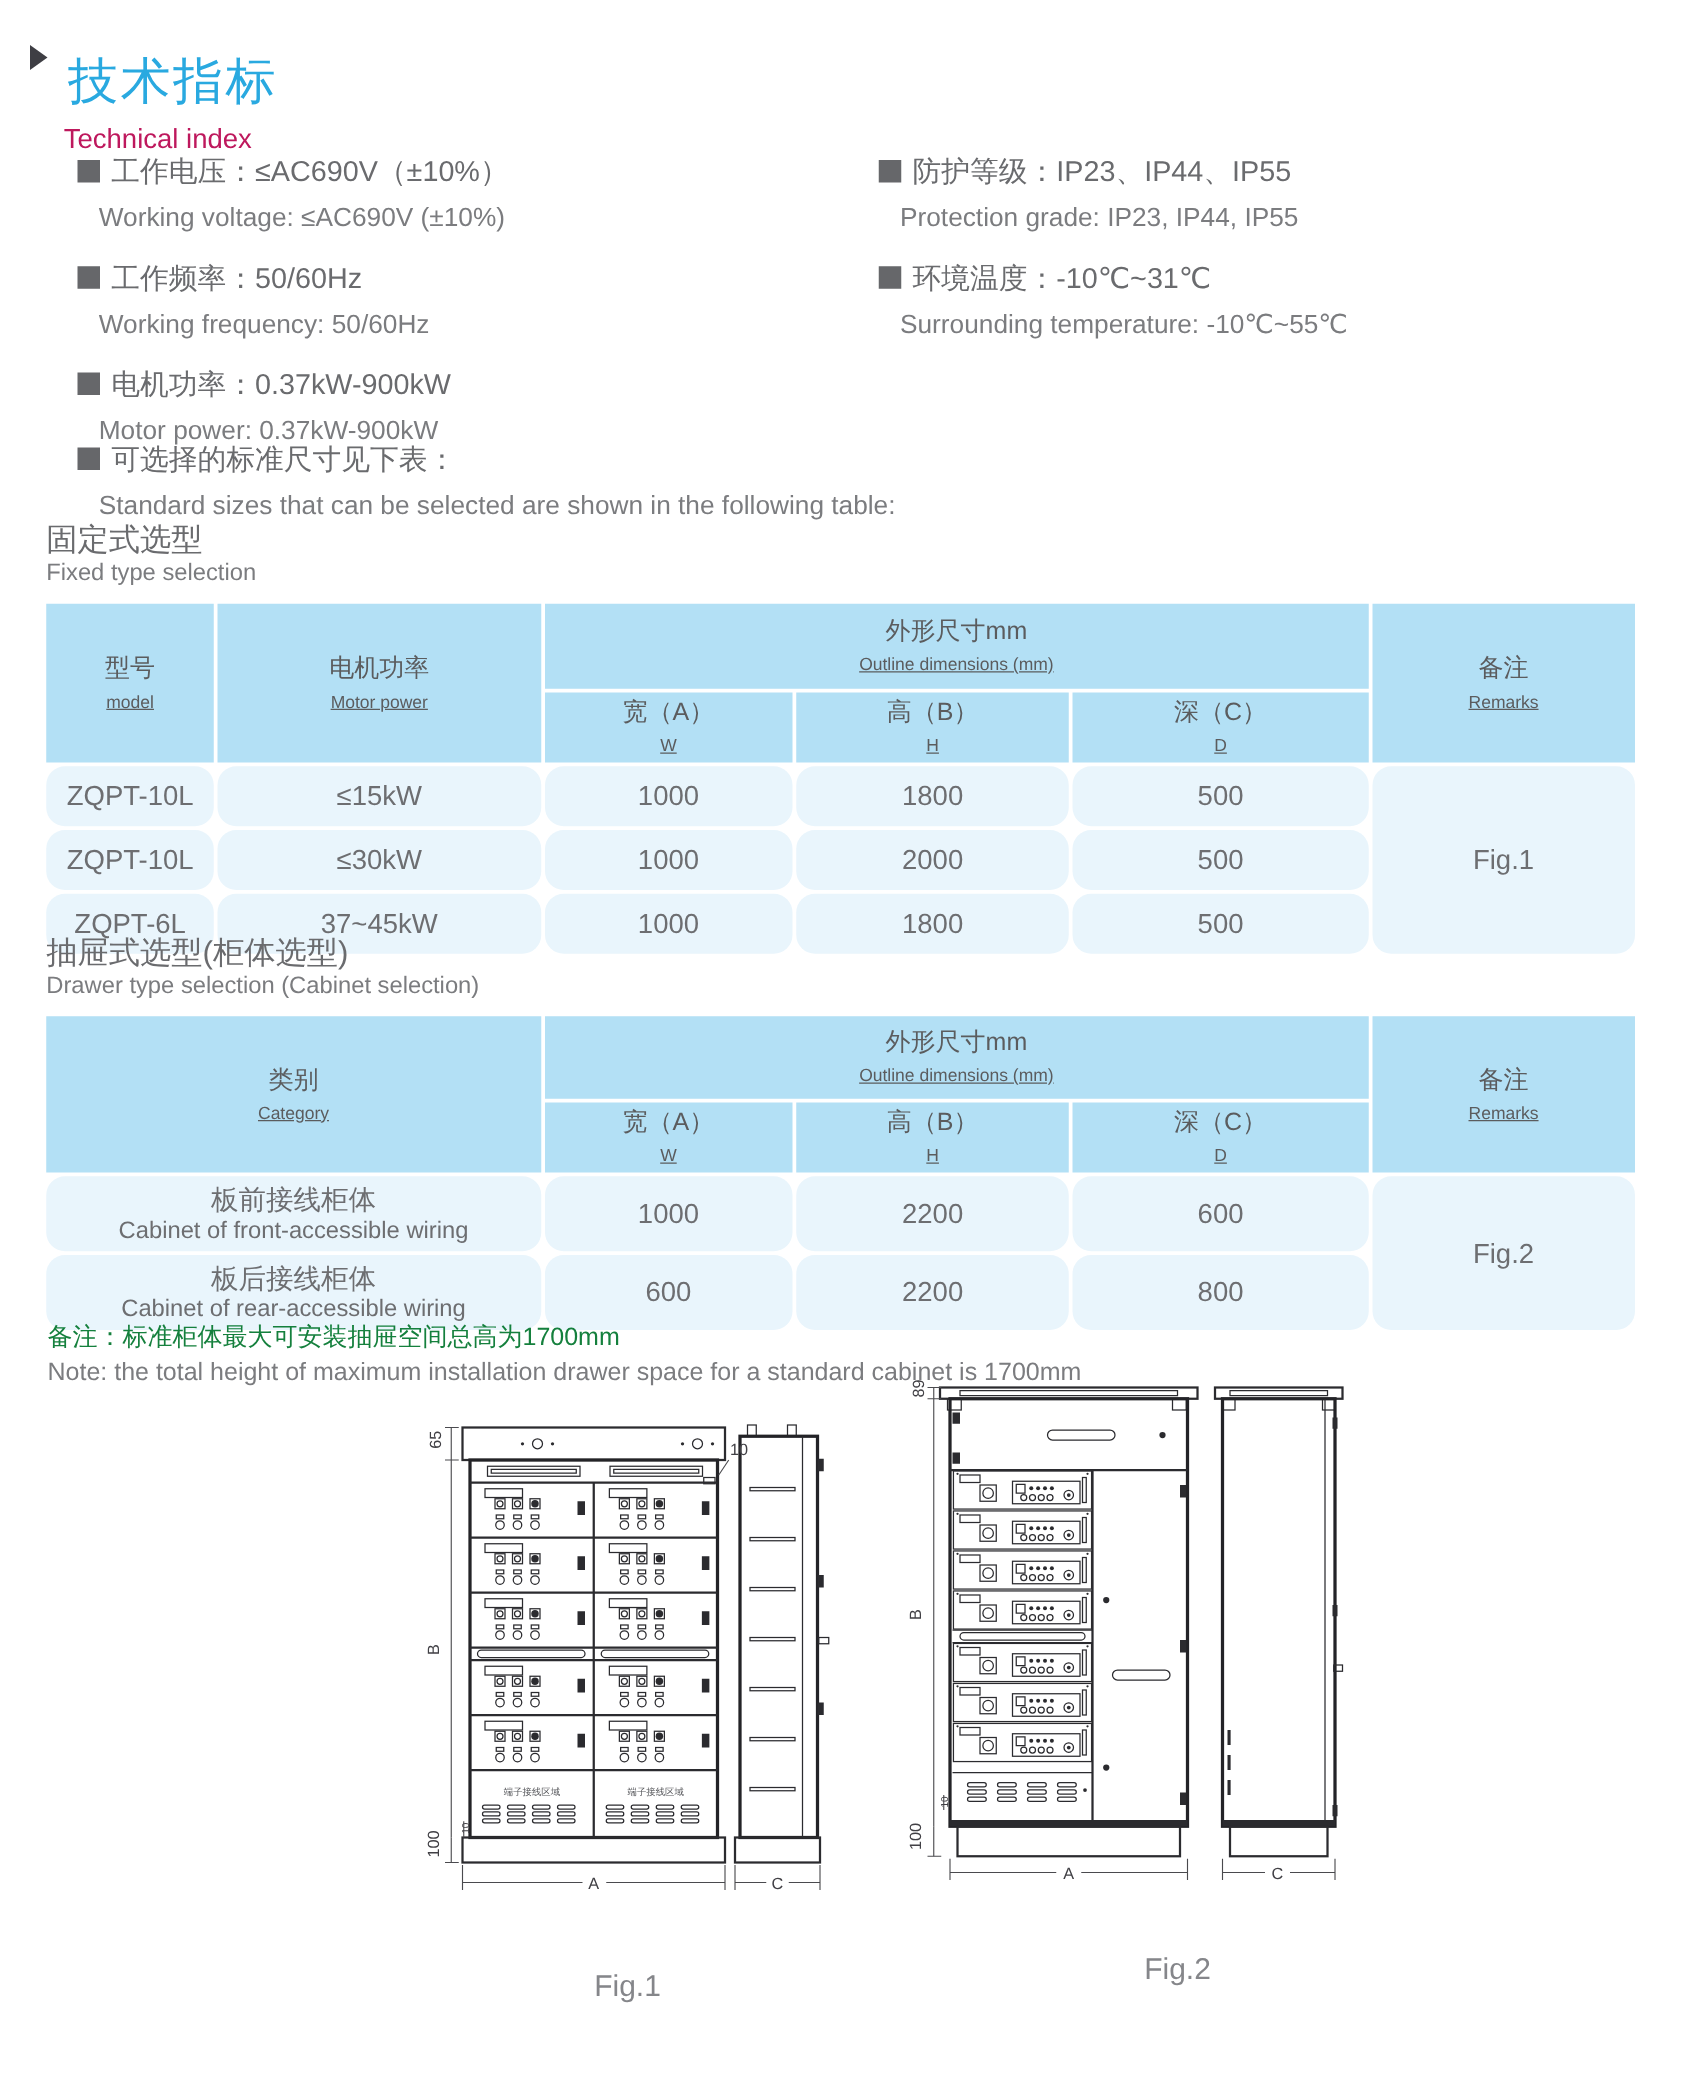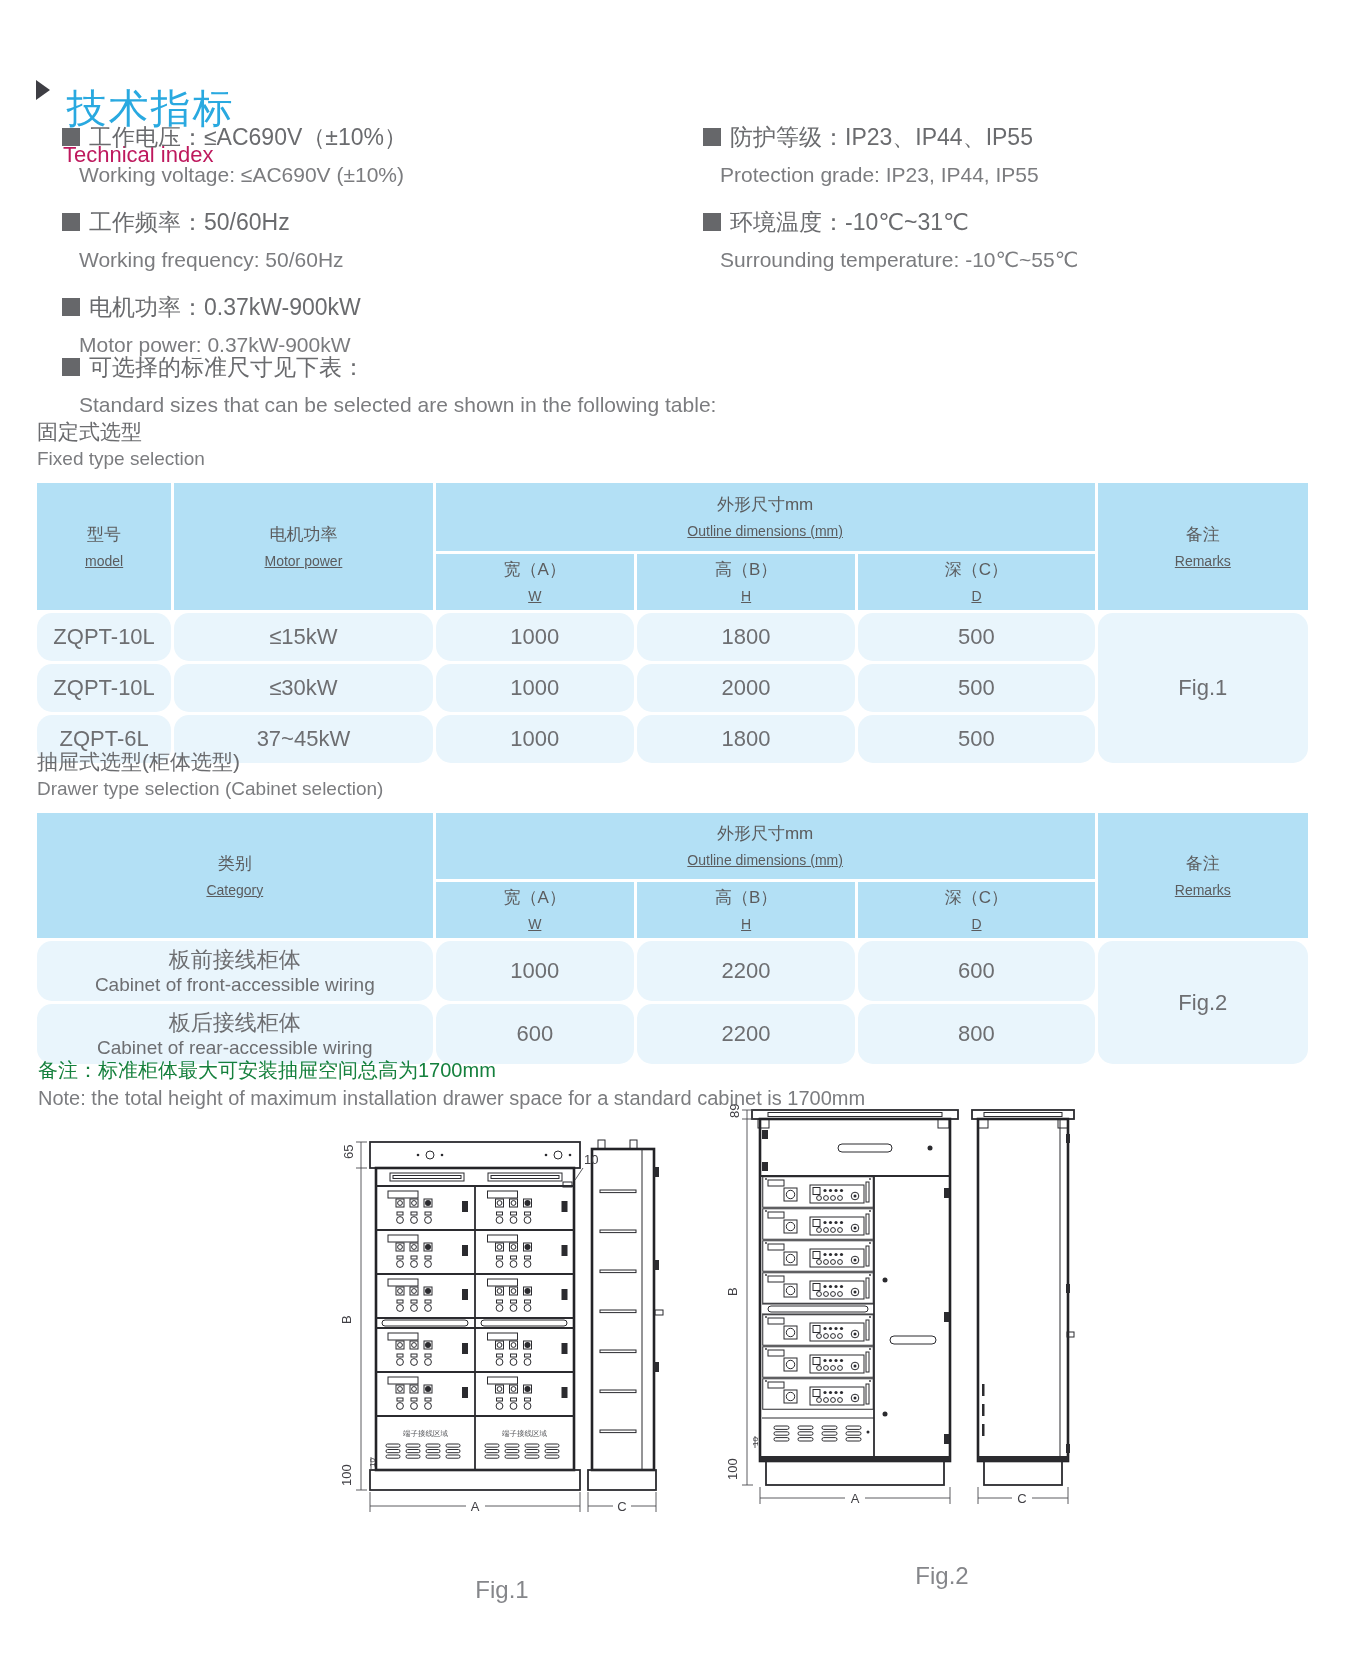--- a/index.html
+++ b/index.html
@@ -1,49 +1,49 @@
 <!DOCTYPE html>
 <html><head>
 <meta charset="utf-8">
 <style>
   html,body{margin:0;padding:0;background:#fff;}
   body{font-family:"Liberation Sans","DejaVu Sans",sans-serif;color:#6D6E71;}
   .page{position:relative;width:1357px;height:1660px;background:#fff;overflow:hidden;}
 
   
-  .hdr{position:absolute;top:36px;left:36px;margin-top:44px;}
+  .hdr{position:absolute;top:36px;left:24px;}
   .hdr .arrow{display:inline-block;width:0;height:0;border-left:14px solid #3E3E44;
     border-top:10px solid transparent;border-bottom:10px solid transparent;vertical-align:22px;margin-right:12px;}
   .hdr h1{display:inline-block;margin:0;font-size:40px;font-weight:500;color:#29A9E0;letter-spacing:2px;}
   .hdr .sub{margin:6px 0 0 27px;font-size:22px;color:#be185d;}
 
   
   .specs{position:absolute;top:122px;width:620px;}
   .specs.left{left:62px;}
   .specs.right{left:703px;}
   .spec-item{margin-bottom:17px;}
   .spec-zh{font-size:23px;color:#6A6B6E;line-height:31px;}
   .bullet{display:inline-block;width:18px;height:18px;background:#66676A;margin-right:9px;vertical-align:-1px;}
   .spec-en{font-size:21px;color:#7B7C7F;line-height:30px;margin:7px 0 0 17px;}
   .table-note{position:absolute;top:352px;left:62px;width:900px;}
 
   
   .sec{position:absolute;left:37px;}
-  .sec .zh{font-size:21px;color:#6A6B6E;line-height:28px;}
+  .sec .zh{font-size:25px;color:#6A6B6E;line-height:28px;}
   .sec .en{font-size:19px;color:#7B7C7F;line-height:26px;}
   .sec1{top:418px;} .sec2{top:748px;}
 
   
   .tblwrap{position:absolute;left:34px;width:1279px;}
   .t1wrap{top:480px;} .t2wrap{top:810px;}
   table{border-collapse:separate;border-spacing:3px;table-layout:fixed;width:1277px;}
   th,td{text-align:center;vertical-align:middle;padding:2px;}
   thead th{background:#B3E0F5;color:#5B5C5E;font-weight:normal;}
   tbody td{background:#E9F5FC;color:#6D6E71;border-radius:15px;}
-  .hzh{font-size:17px;line-height:28px;}
+  .hzh{font-size:20px;line-height:28px;}
   .hen{font-size:14px;line-height:24px;text-decoration:underline;}
   .t1 thead tr.r1 th{height:64px;}
   .t1 thead tr.r2 th{height:50px;}
   .t1 tbody td{height:44px;font-size:22px;}
   .t2 thead tr.r1 th{height:62px;}
   .t2 thead tr.r2 th{height:50px;}
   .t2 tbody td{height:56px;font-size:22px;}
   .cat-zh{font-size:22px;line-height:27px;}
   .cat-en{font-size:19px;line-height:24px;}
 

